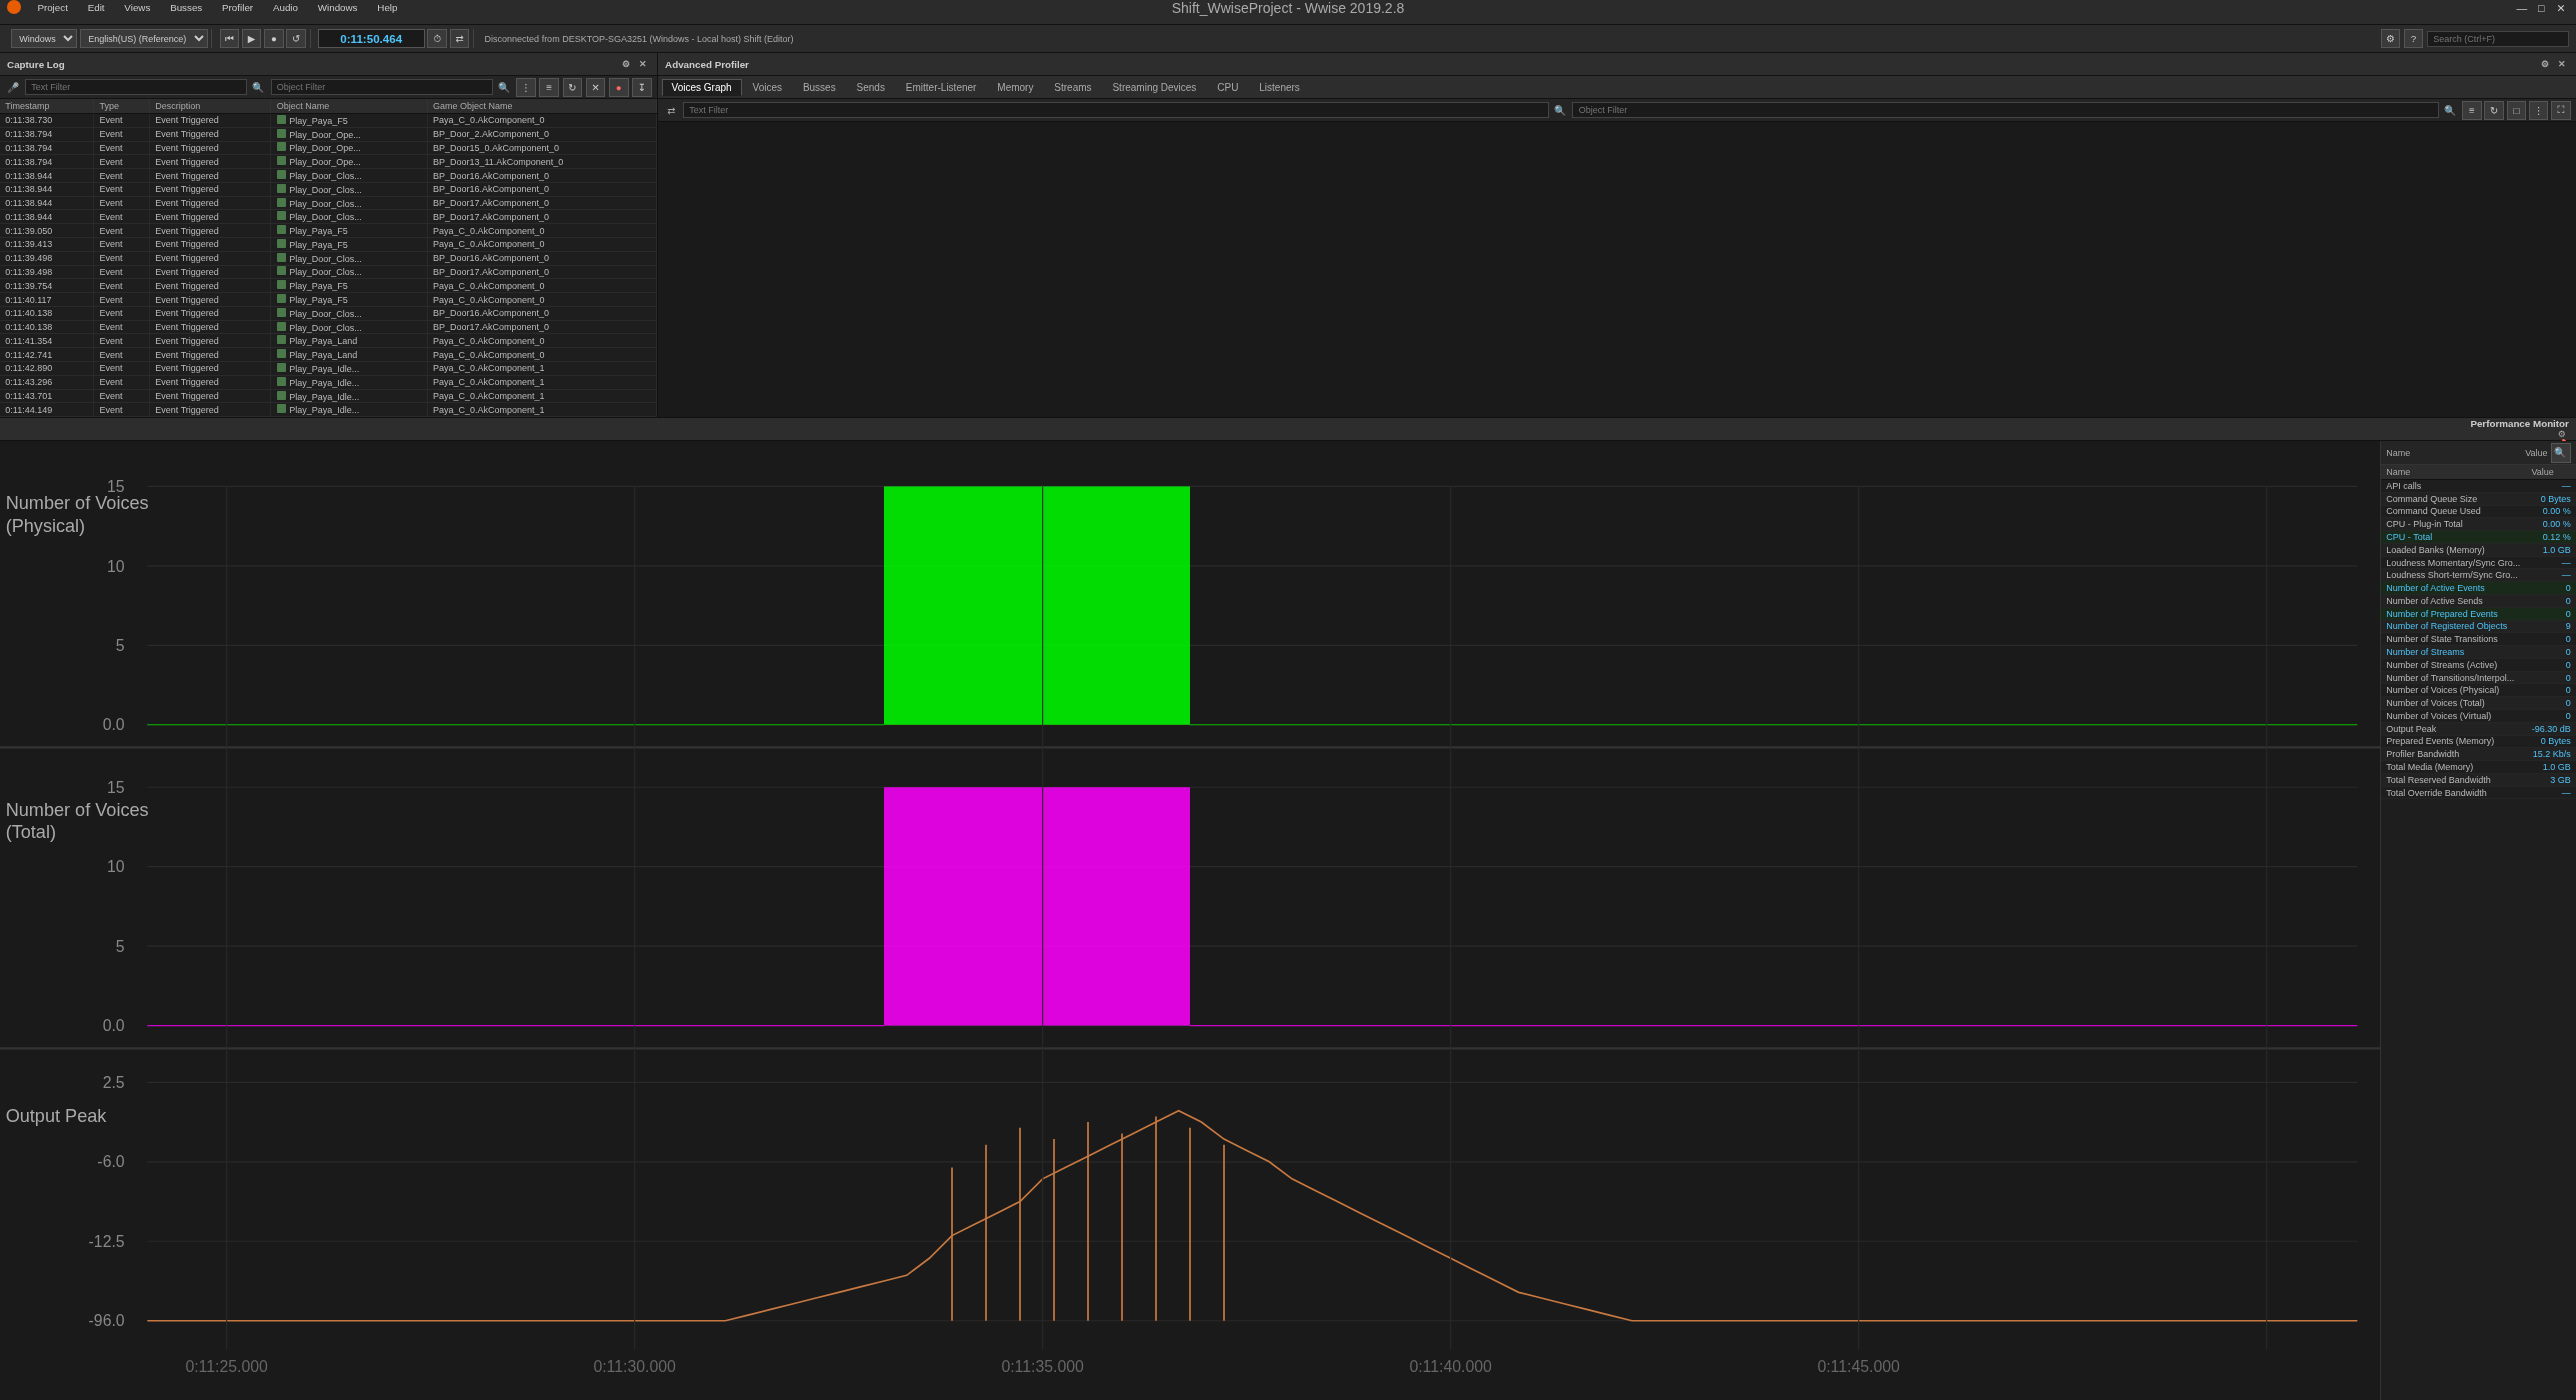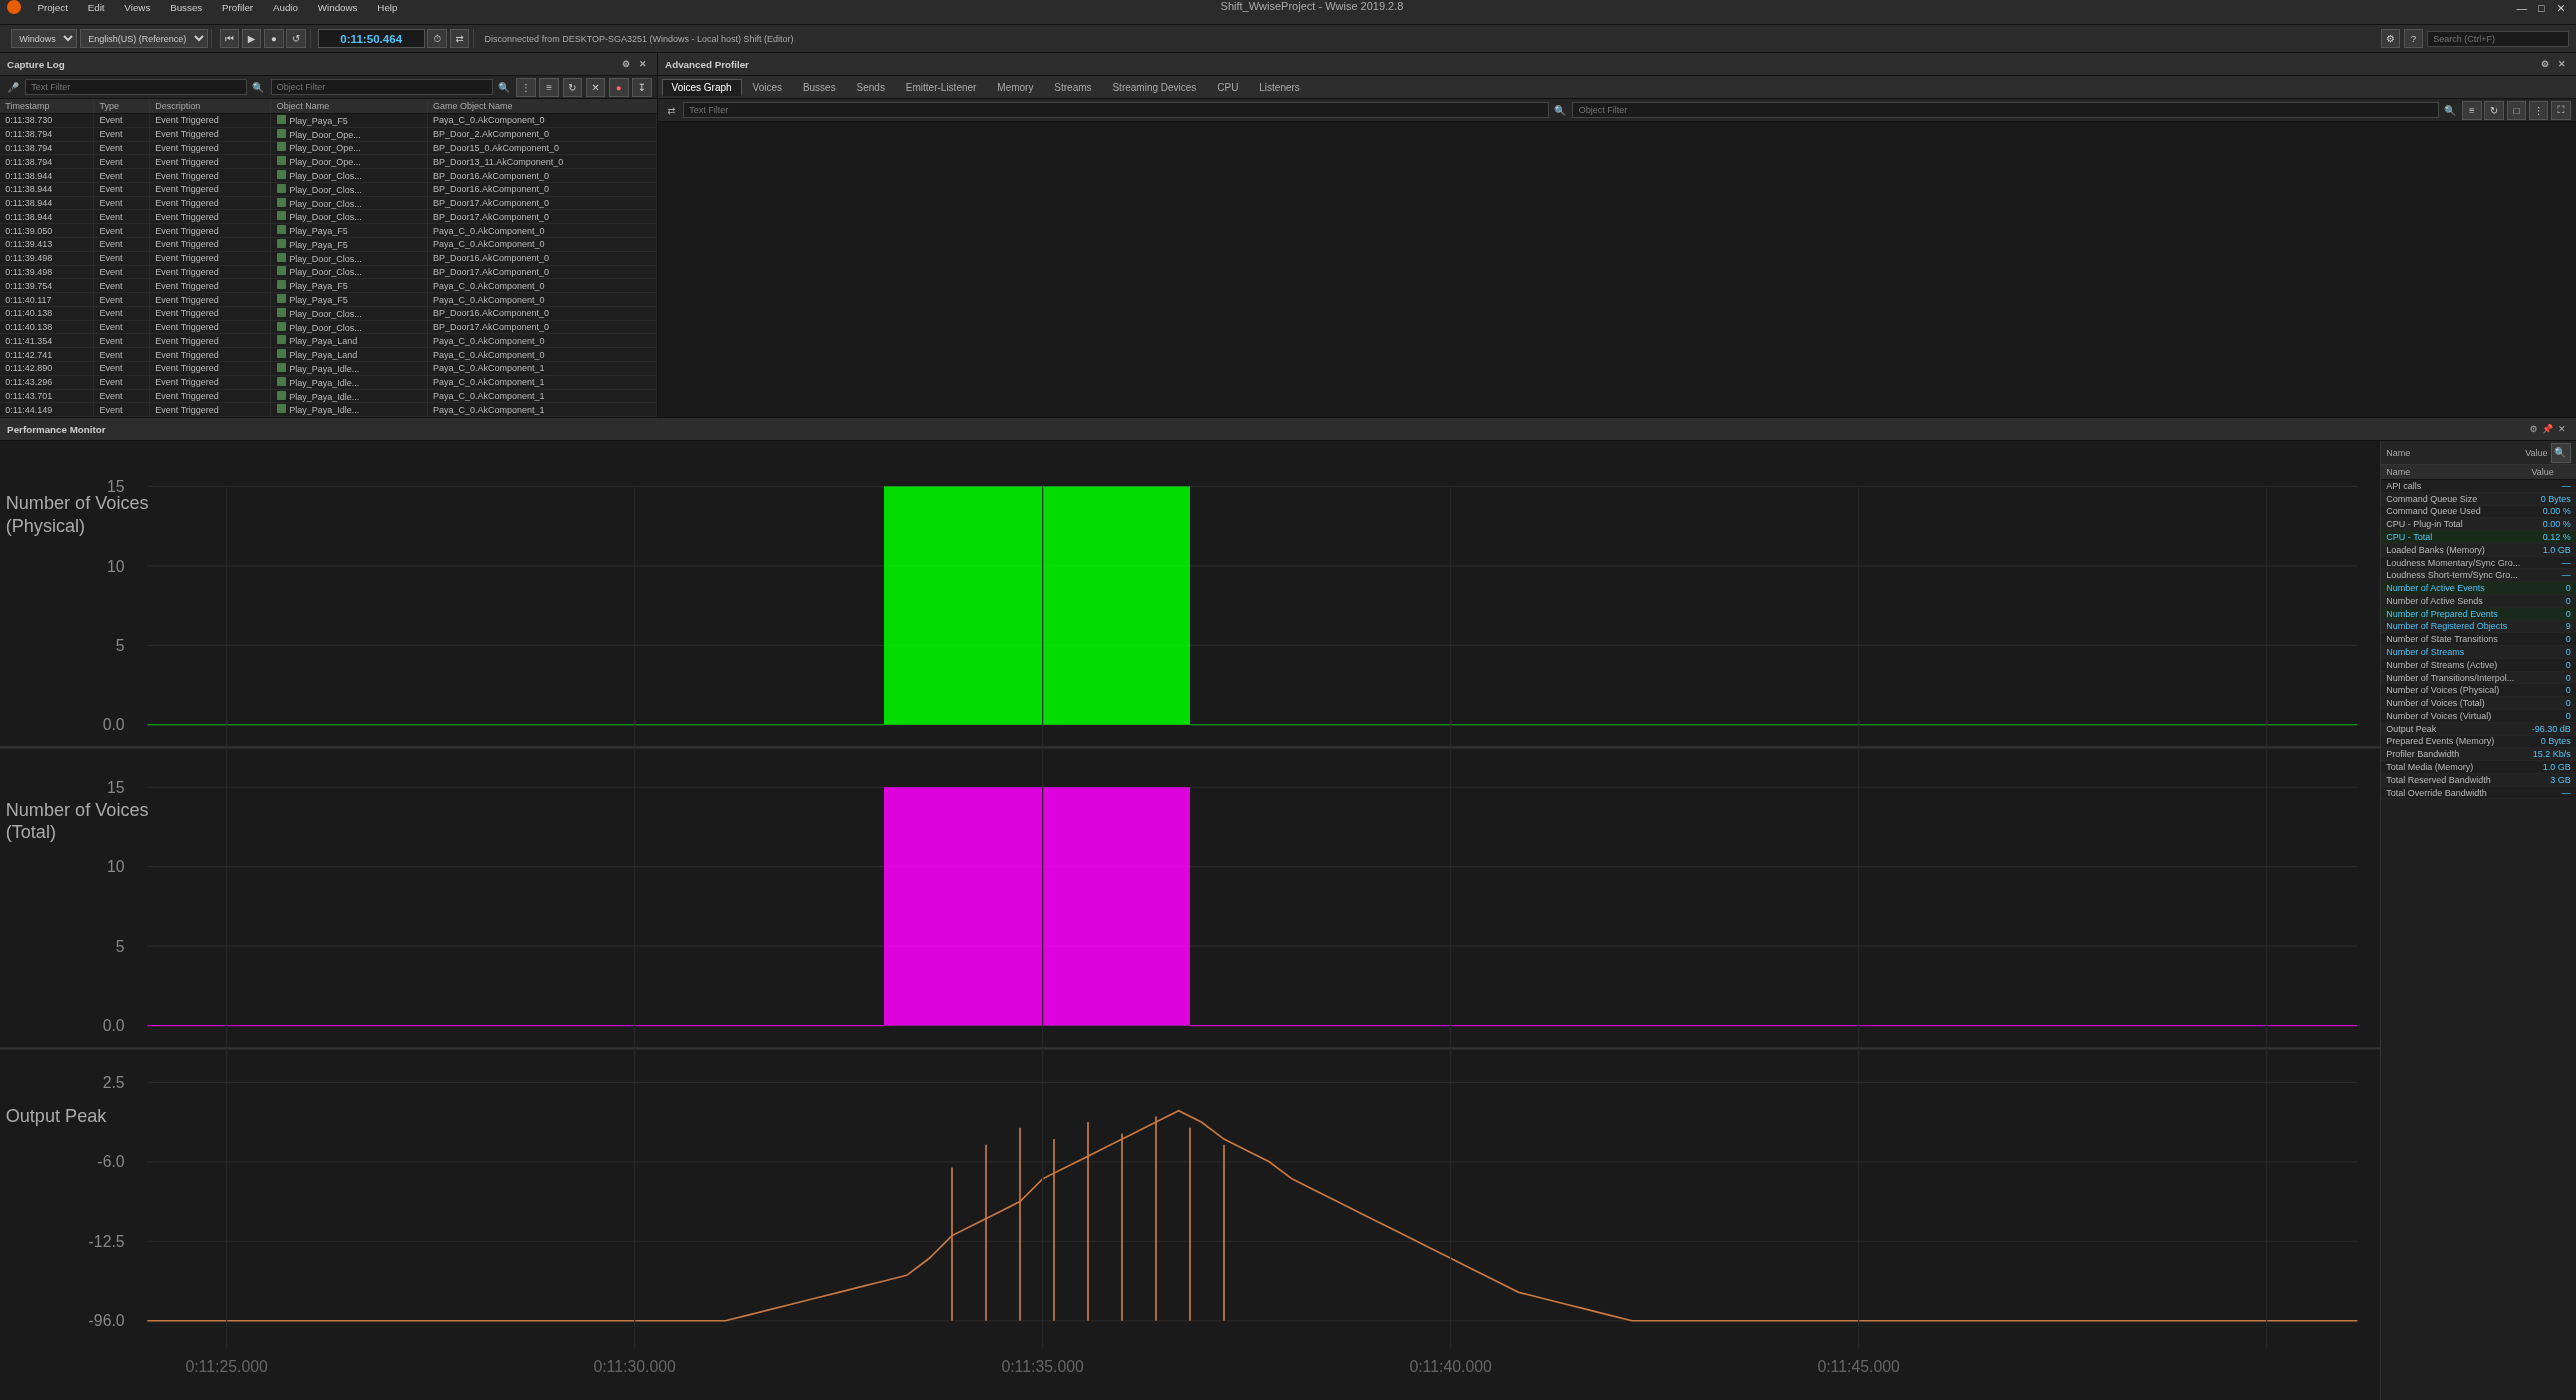--- a/index.html
+++ b/index.html
@@ -3,21 +3,21 @@
   <meta charset="utf-8">
   <style>
     * { margin: 0; padding: 0; box-sizing: border-box; }
     body { background: #1a1a1a; color: #cccccc; font-family: 'Segoe UI', Arial, sans-serif; font-size: 9.8px; overflow: hidden; width: 2576px; height: 1400px; }
 
     
     .title-bar { background: #2b2b2b; height: 25px; display: flex; align-items: flex-start; padding: 0 7.1px; border-bottom: 0.9px solid #111; }
     .title-bar-logo { width: 14.2px; height: 14.2px; background: #e85d04; border-radius: 50%; margin-right: 7.1px; }
     .title-bar-menus { display: flex; gap: 1.8px; flex: 1; }
     .title-bar-menu-item { padding: 1.8px 9px; cursor: pointer; font-size: 9.8px; color: #ccc; }
-    .title-bar-center { position: absolute; left: 50%; transform: translateX(-50%); color: #aaa; font-size: 11px; margin-left: 24px; }
+    .title-bar-center { position: absolute; left: 50%; transform: translateX(-50%); color: #aaa; font-size: 14px; }
     .title-bar-controls { display: flex; gap: 3.6px; margin-left: auto; }
     .title-bar-btn { width: 16px; height: 16px; display: flex; align-items: center; justify-content: center; cursor: pointer; color: #ccc; font-size: 10.7px; }
 
     
     .toolbar { background: #2b2b2b; height: 28.4px; display: flex; align-items: center; padding: 0 7.1px; gap: 3.6px; border-bottom: 0.9px solid #111; }
     .toolbar-group { display: flex; align-items: center; gap: 2.7px; padding: 0 3.6px; border-right: 0.9px solid #444; }
     .toolbar-group:last-child { border-right: none; }
     .toolbar-select { background: #3a3a3a; border: 0.9px solid #555; color: #ccc; padding: 0.9px 3.6px; font-size: 9px; height: 19.6px; }
     .toolbar-time { background: #1a1a1a; border: 0.9px solid #555; color: #4fc3f7; padding: 1.8px 9px; font-size: 11.6px; font-weight: bold; height: 19.6px; min-width: 107px; text-align: center; }
     .toolbar-status { color: #aaa; font-size: 9px; padding: 0 7.1px; }
@@ -49,21 +49,21 @@
     .advanced-profiler { flex: 1; background: #1e1e1e; display: flex; flex-direction: column; }
     .prof-tabs { background: #2d2d2d; height: 23px; display: flex; align-items: center; border-bottom: 0.9px solid #111; padding: 0 3.6px; gap: 0.9px; }
     .prof-tab { padding: 1.8px 9px; cursor: pointer; font-size: 10px; color: #aaa; border: 0.9px solid transparent; }
     .prof-tab.active { background: #1e1e1e; border-color: #555 #555 #1e1e1e; color: #fff; }
     .prof-content { flex: 1; background: #1e1e1e; display: flex; flex-direction: column; }
     .prof-filter-bar { background: #252525; height: 23px; display: flex; align-items: center; padding: 0 5.3px; gap: 3.6px; border-bottom: 0.9px solid #111; }
     .prof-filter-input { background: #1a1a1a; border: 0.9px solid #444; color: #ccc; padding: 1.8px 5.3px; font-size: 9px; height: 16px; flex: 1; }
 
     
     .performance-monitor { flex: 1; background: #1a1a1a; display: flex; flex-direction: column; }
-    .perf-header { background: #2d2d2d; height: 23px; display: flex; align-items: center; padding: 0 7.1px; border-bottom: 0.9px solid #111; }
+    .perf-header { background: #2d2d2d; height: 23px; display: flex; align-items: flex-end; padding: 0 7.1px; border-bottom: 0.9px solid #111; flex-direction: column; }
     .perf-content { flex: 1; display: flex; }
     .perf-graph-area { flex: 1; background: #1a1a1a; position: relative; overflow: hidden; }
     .perf-right-panel { width: 196px; background: #1e1e1e; border-left: 0.9px solid #333; display: flex; flex-direction: column; overflow-y: auto; }
 
     
     .stats-table { width: 100%; border-collapse: collapse; font-size: 9px; }
     .stats-table th { background: #2d2d2d; color: #aaa; padding: 1.8px 5.3px; text-align: left; border-bottom: 0.9px solid #111; font-weight: normal; font-size: 9px; position: sticky; top: 0; }
     .stats-table td { padding: 0.9px 5.3px; border-bottom: 0.9px solid #252525; color: #bbb; }
     .stats-table tr:nth-child(even) td { background: #222; }
     .stats-table td:nth-child(2) { text-align: right; color: #4fc3f7; }

